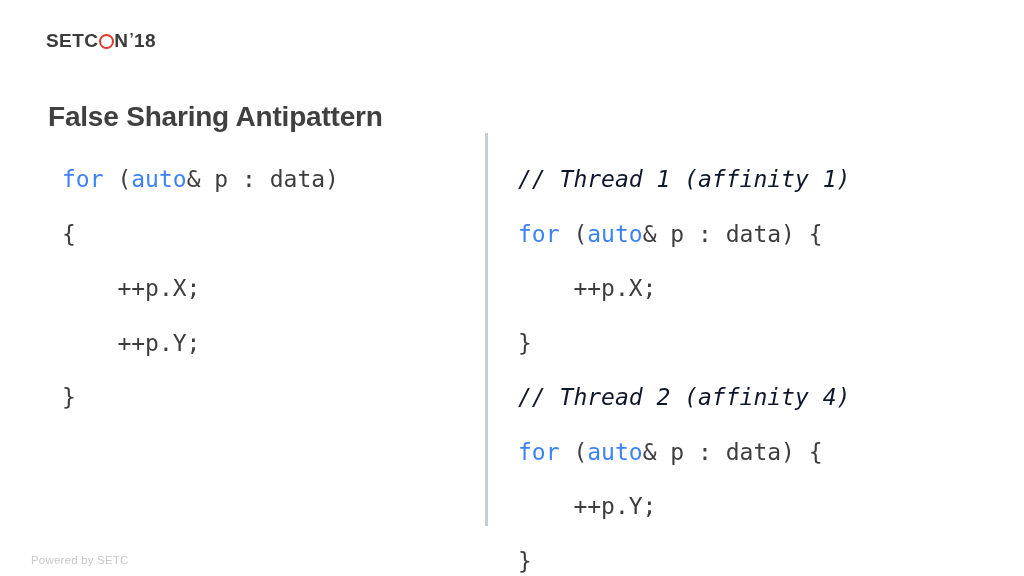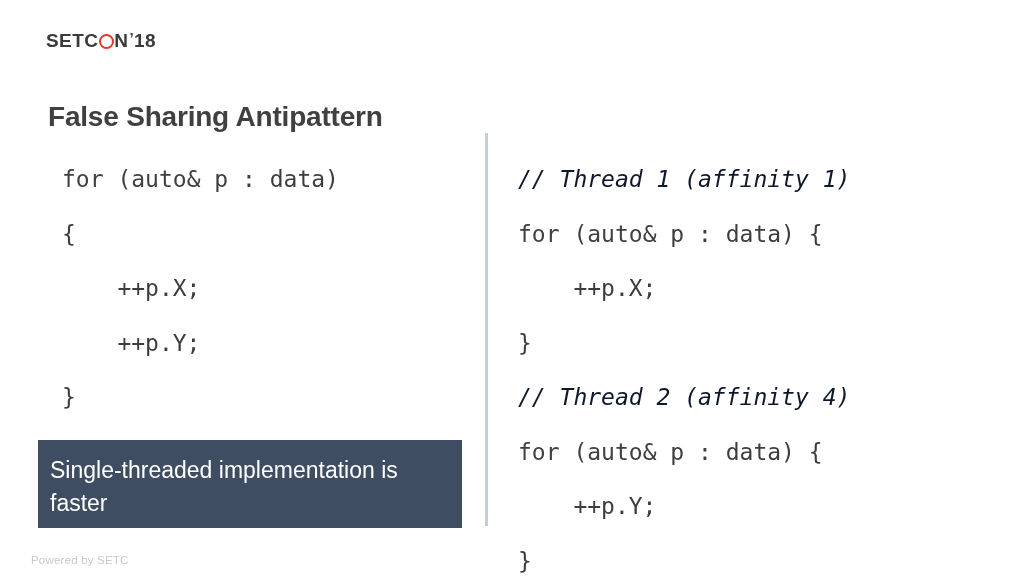--- a/index.html
+++ b/index.html
@@ -100,21 +100,21 @@
   }
   .code-right {
     left: 518px;
     top: 152px;
   }
   .code-line {
     height: 54.5px;
     line-height: 54.5px;
     white-space: pre;
   }
-  .tok-kw { color: #404040; }
+  .tok-kw { color: #3b82f6; }
   .tok-plain { color: #3d3d3d; }
   .tok-cmt {
     color: #0f172a;
     font-style: italic;
   }
 
   
   .callout {
     position: absolute;
     left: 38px;
@@ -157,19 +157,16 @@
   </div>
 
   <h1 class="page-title">False Sharing Antipattern</h1>
 
   <div class="divider"></div>
 
   <div class="code-col code-left" id="left-code"><div class="code-line"><span class="tok-kw">for</span><span class="tok-plain"> (</span><span class="tok-kw">auto</span><span class="tok-plain">&amp; p : data)</span></div><div class="code-line"><span class="tok-plain">{</span></div><div class="code-line"><span class="tok-plain">    ++p.X;</span></div><div class="code-line"><span class="tok-plain">    ++p.Y;</span></div><div class="code-line"><span class="tok-plain">}</span></div></div>
 
   <div class="code-col code-right" id="right-code"><div class="code-line"><span class="tok-cmt">// Thread 1 (affinity 1)</span></div><div class="code-line"><span class="tok-kw">for</span><span class="tok-plain"> (</span><span class="tok-kw">auto</span><span class="tok-plain">&amp; p : data) {</span></div><div class="code-line"><span class="tok-plain">    ++p.X;</span></div><div class="code-line"><span class="tok-plain">}</span></div><div class="code-line"><span class="tok-cmt">// Thread 2 (affinity 4)</span></div><div class="code-line"><span class="tok-kw">for</span><span class="tok-plain"> (</span><span class="tok-kw">auto</span><span class="tok-plain">&amp; p : data) {</span></div><div class="code-line"><span class="tok-plain">    ++p.Y;</span></div><div class="code-line"><span class="tok-plain">}</span></div></div>
 
-  <div class="callout">
-    <div class="callout-text">Single-threaded implementation is faster</div>
-  </div>
 
   <div class="footer">Powered by SETC</div>
 
 </div>
 
 </body></html>

